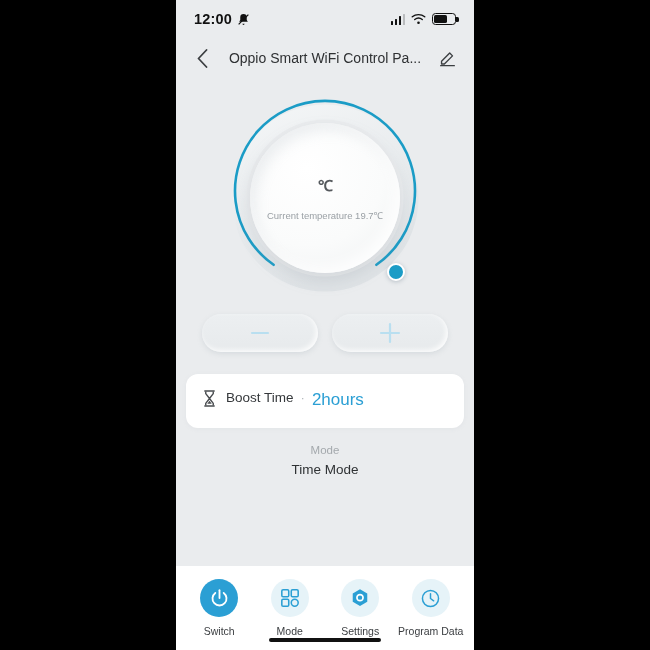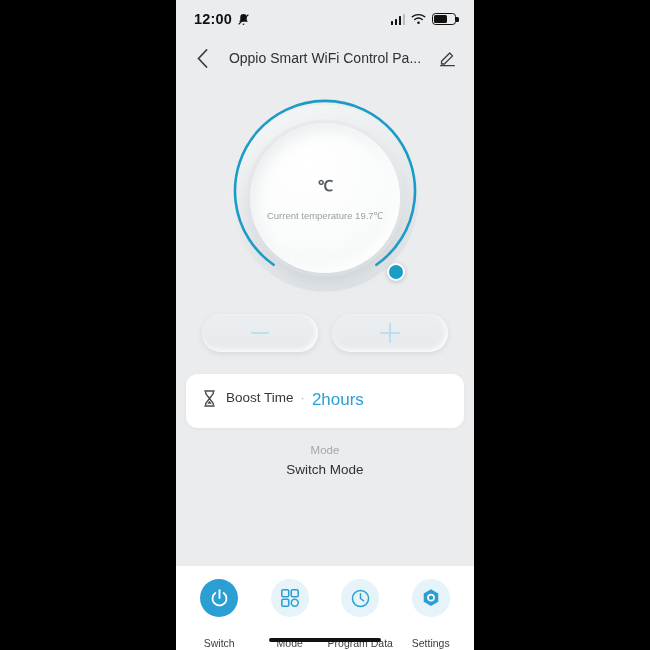--- a/index.html
+++ b/index.html
@@ -169,21 +169,21 @@
 
   
   .navbar {
     position:absolute; left:0; right:0; bottom:0;
     height: 84px; background:#fff;
     display:flex; align-items:flex-start; justify-content:space-around;
     padding: 13px 8px 0 8px;
   }
   .nav-item {
     display:flex; flex-direction:column; align-items:center;
-    gap:20px; cursor:pointer; width:68px;
+    gap:8px; cursor:pointer; width:68px;
   }
   .nav-circle {
     width:38px; height:38px; border-radius:50%;
     background:#e6f3f8;
     display:flex; align-items:center; justify-content:center;
   }
   .nav-circle.active { background:#2b9fd4; }
   .nav-label { font-size: 10.5px; color:#3a3d40; }
   .home-indicator {
     position:absolute; bottom:8px; left:50%; transform:translateX(-50%);
@@ -280,21 +280,21 @@
         <path d="M5.6 14.6h4.8L8 11.4z" fill="#4a4d50"></path>
       </svg>
       <span class="boost-label">Boost Time</span>
       <span class="boost-dot">·</span>
       <span class="boost-value">2hours</span>
     </div>
   </div>
 
   <div class="mode-block">
     <div class="mode-caption">Mode</div>
-    <div class="mode-name">Switch Mode</div>
+    <div class="mode-name">Time Mode</div>
   </div>
 
   <div class="navbar">
 
     <div class="nav-item">
       <div class="nav-circle active">
         <svg width="21" height="21" viewBox="0 0 24 24">
           <path d="M7.2 5.6a8 8 0 1 0 9.6 0" fill="none" stroke="#ffffff" stroke-width="2.1" stroke-linecap="round"></path>
           <line x1="12" y1="2.6" x2="12" y2="11.4" stroke="#ffffff" stroke-width="2.1" stroke-linecap="round"></line>
         </svg>
@@ -309,34 +309,34 @@
           <rect x="12.4" y="2" width="7.6" height="7.6" rx="1.4" fill="none" stroke="#2b9fd4" stroke-width="1.7"></rect>
           <rect x="2" y="12.4" width="7.6" height="7.6" rx="1.4" fill="none" stroke="#2b9fd4" stroke-width="1.7"></rect>
           <circle cx="16.2" cy="16.2" r="3.8" fill="none" stroke="#2b9fd4" stroke-width="1.7"></circle>
         </svg>
       </div>
       <span class="nav-label">Mode</span>
     </div>
 
     <div class="nav-item">
       <div class="nav-circle">
+        <svg width="20" height="21" viewBox="0 0 22 24">
+          <path d="M11 1.4l8.3 4.8v9.6L11 20.6l-8.3-4.8V6.2z" fill="#2b9fd4"></path>
+          <circle cx="11" cy="11" r="3.5" fill="none" stroke="#ffffff" stroke-width="1.9"></circle>
+        </svg>
+      </div>
+      <span class="nav-label">Settings</span>
+    </div>
+
+    <div class="nav-item">
+      <div class="nav-circle">
         <svg width="21" height="21" viewBox="0 0 24 24">
           <circle cx="12" cy="12" r="9.2" fill="none" stroke="#2b9fd4" stroke-width="1.7"></circle>
           <path d="M12 6.6V12l3.6 2.6" fill="none" stroke="#2b9fd4" stroke-width="1.7" stroke-linecap="round" stroke-linejoin="round"></path>
         </svg>
       </div>
       <span class="nav-label">Program Data</span>
     </div>
 
-    <div class="nav-item">
-      <div class="nav-circle">
-        <svg width="20" height="21" viewBox="0 0 22 24">
-          <path d="M11 1.4l8.3 4.8v9.6L11 20.6l-8.3-4.8V6.2z" fill="#2b9fd4"></path>
-          <circle cx="11" cy="11" r="3.5" fill="none" stroke="#ffffff" stroke-width="1.9"></circle>
-        </svg>
-      </div>
-      <span class="nav-label">Settings</span>
-    </div>
-
     <div class="home-indicator"></div>
   </div>
 
 </div>
 
 </body></html>

